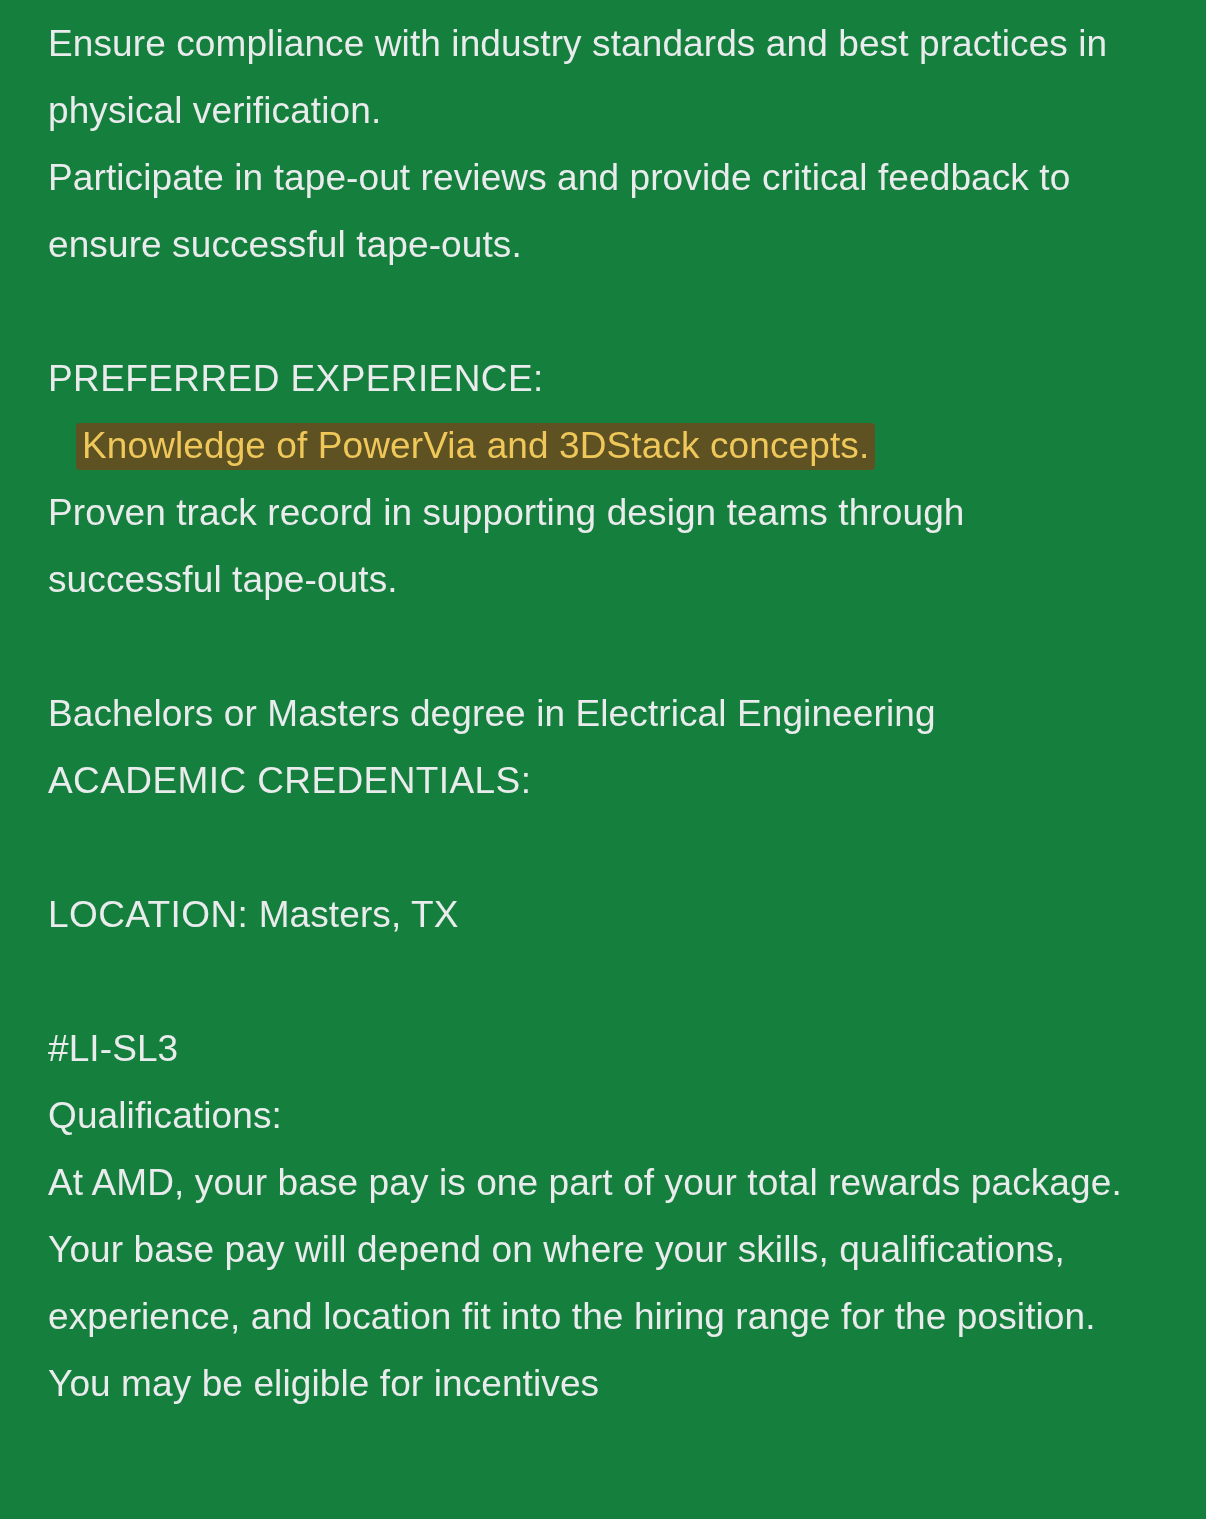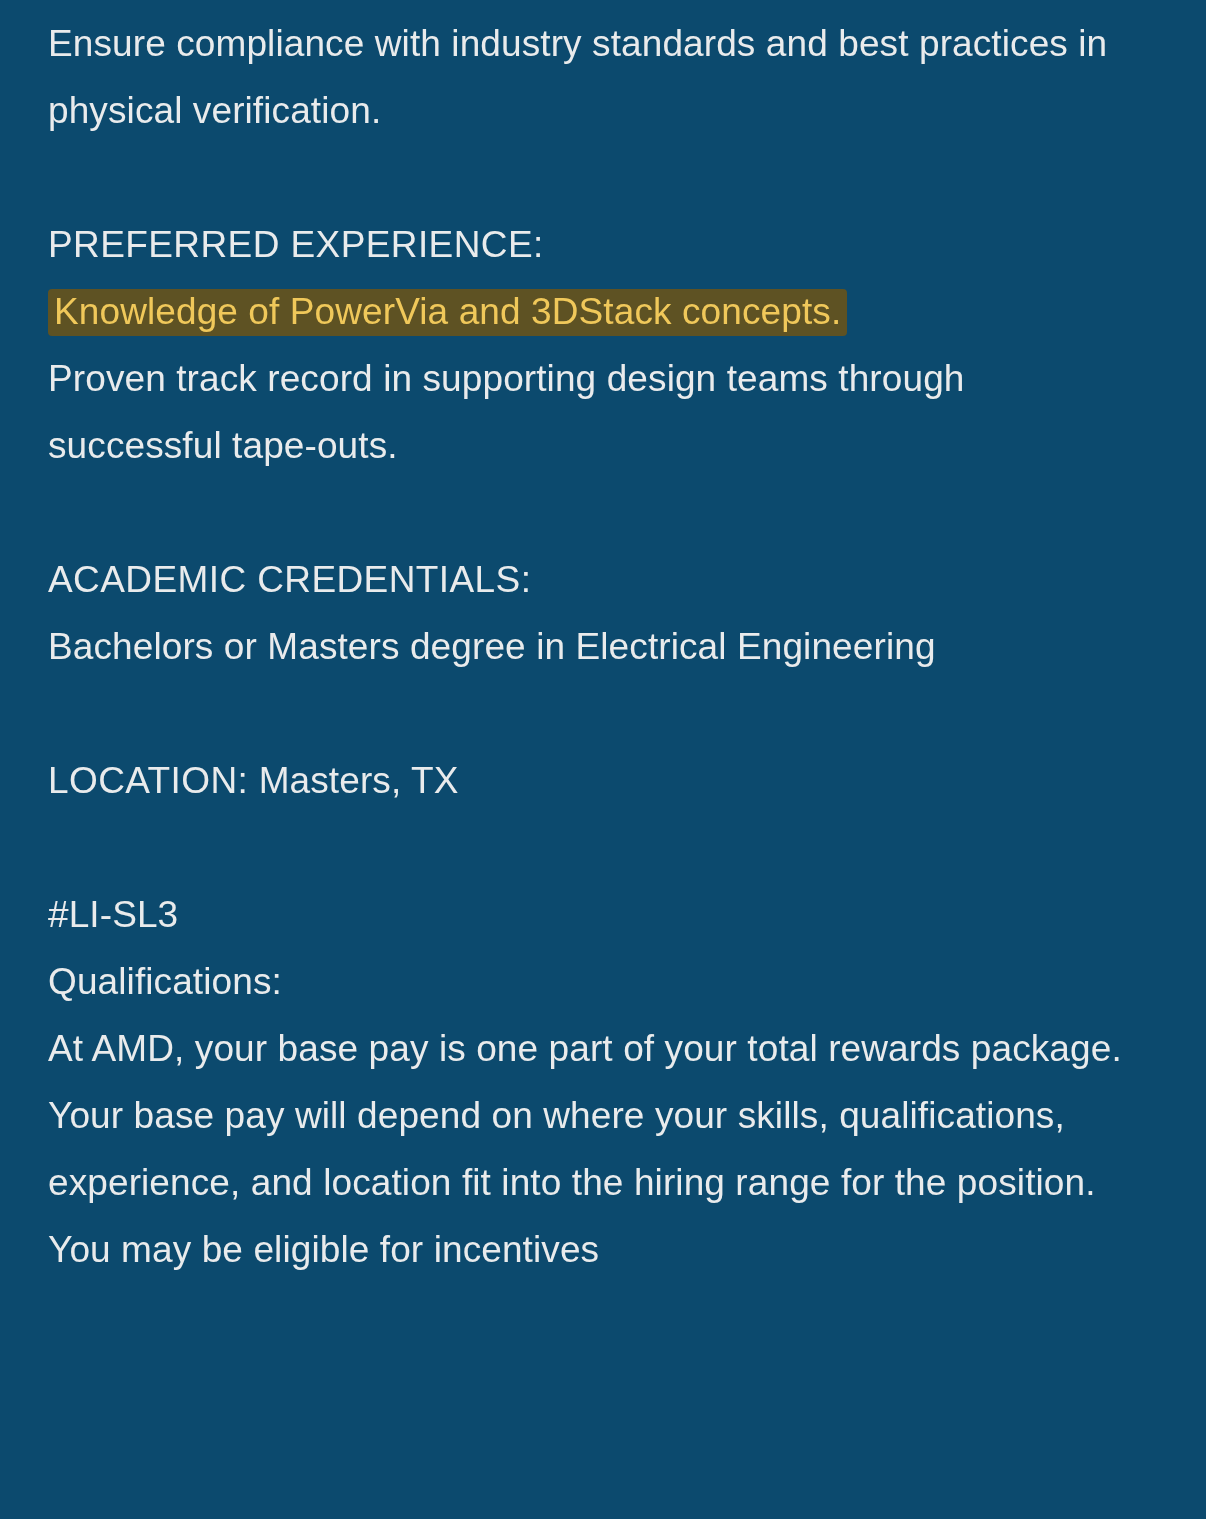--- a/index.html
+++ b/index.html
@@ -12,21 +12,21 @@
     height: 1519px;
     overflow: hidden;
     font-family: "Liberation Sans", sans-serif;
     color: #e8eaed;
   }
   .page {
     box-sizing: border-box;
     width: 1206px;
     height: 1519px;
     padding: 10px 60px 0 48px;
-    background: #0c4a6e;
+    background: #15803d;
   }
   .line {
     font-size: 37px;
     line-height: 67px;
     letter-spacing: 0.1px;
     color: #e9ebec;
     white-space: pre-wrap;
   }
   .bold {
     font-weight: normal;
@@ -35,52 +35,54 @@
   .blank {
     height: 67px;
   }
   .highlight {
     display: inline;
     background: #5e5223;
     color: #f0c85a;
     border-radius: 4px;
     padding: 2px 6px 4px 6px;
     box-decoration-break: clone;
+    margin-left: 28px;
     -webkit-box-decoration-break: clone;
   }
   .inline-label {
     font-weight: normal;
     letter-spacing: 0.4px;
   }
   .clip-bottom {
     overflow: hidden;
   }
 </style>
 </head>
 <body>
 
 <div class="page clip-bottom">
 
   <div class="line">Ensure compliance with industry standards and best practices in physical verification.</div>
 
+  <div class="line">Participate in tape-out reviews and provide critical feedback to ensure successful tape-outs.</div>
 
   <div class="blank"></div>
 
   <div class="line bold">PREFERRED EXPERIENCE:</div>
 
   <div class="line"><span class="highlight">Knowledge of PowerVia and 3DStack concepts.</span></div>
 
   <div class="line">Proven track record in supporting design teams through successful tape-outs.</div>
 
 
   <div class="blank"></div>
 
+  <div class="line">Bachelors or Masters degree in Electrical Engineering</div>
+
   <div class="line bold">ACADEMIC CREDENTIALS:</div>
-
-  <div class="line">Bachelors or Masters degree in Electrical Engineering</div>
 
   <div class="blank"></div>
 
   <div class="line"><span class="inline-label">LOCATION:</span><span> Masters, TX</span></div>
 
   <div class="blank"></div>
 
   <div class="line">#LI-SL3</div>
 
   <div class="line">Qualifications:</div>

